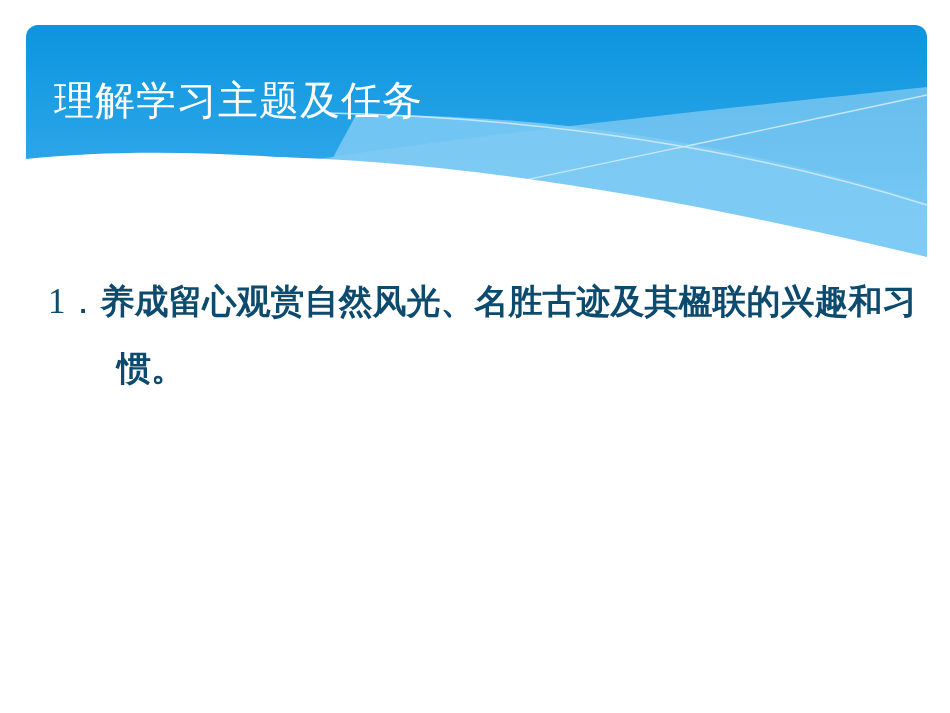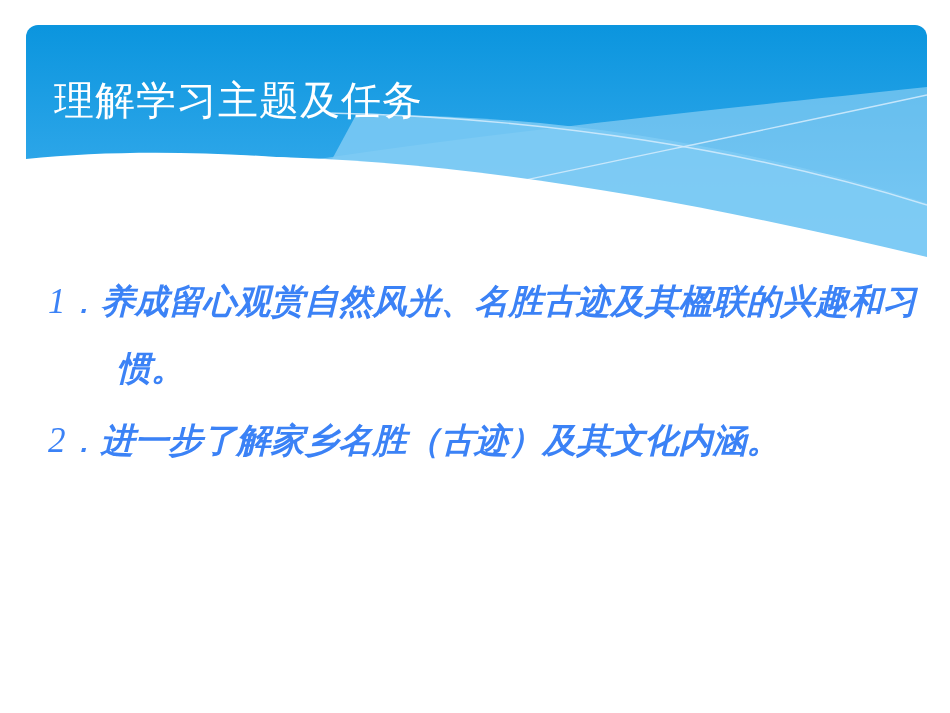--- a/index.html
+++ b/index.html
@@ -54,29 +54,28 @@
 
   
   #body-list {
     position: absolute;
     left: 48px;
     top: 268px;
     width: 870px;
   }
   .list-item {
     display: block;
-    color: #3b82f6;
+    color: #0c4a6e;
     font-family: "Liberation Serif", "DejaVu Serif", serif;
     font-size: 35px;
     line-height: 66px;
     padding-left: 69px;
     text-indent: -69px;
     margin: 0 0 5px 0;
     white-space: normal;
-    font-style: italic;
   }
   .item-number {
     font-family: "Liberation Serif", "DejaVu Serif", serif;
     font-size: 35px;
   }
   .item-text {
     font-family: "DejaVu Sans", "Liberation Sans", sans-serif;
     font-size: 34px;
     font-weight: 700;
   }
@@ -118,20 +117,17 @@
   </div>
 
   <div id="slide-title">理解学习主题及任务</div>
 
   <div id="body-list">
 
     <p class="list-item">
       <span class="item-number">1．</span><span class="item-text">养成留心观赏自然风光、名胜古迹及其楹联的兴趣和习惯。</span>
     </p>
 
-    <p class="list-item">
-      <span class="item-number">2．</span><span class="item-text">进一步了解家乡名胜（古迹）及其文化内涵。</span>
-    </p>
 
 
   </div>
 
 </div>
 
 </body></html>

